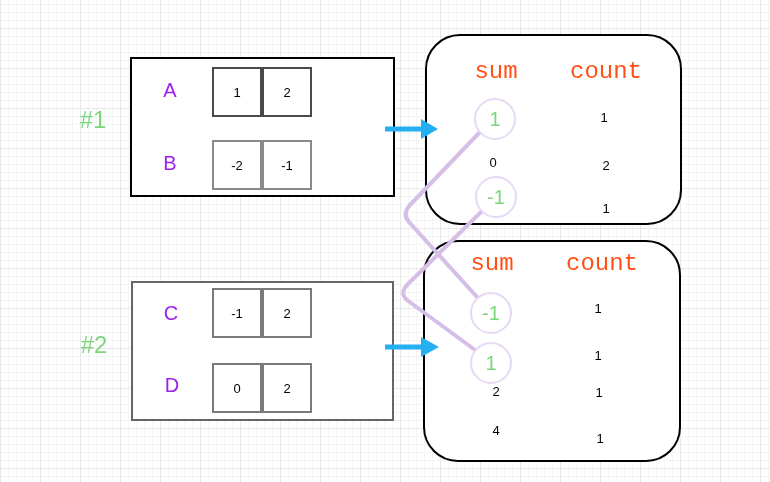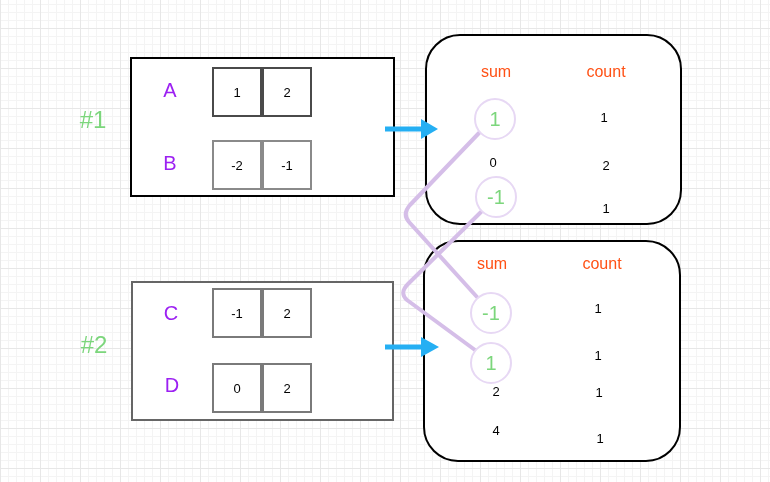--- a/index.html
+++ b/index.html
@@ -22,21 +22,21 @@
       linear-gradient(90deg, #f4f4f4 1px, transparent 1px);
     background-size:40px 40px, 40px 40px, 8px 8px, 8px 8px;
     background-position:0 28px, 0 0, 0 4px, 0 0;
   }
   .gbox{position:absolute; background:#fff; border:2px solid #000; z-index:1; box-sizing:border-box;}
   .mapbox{position:absolute; background:#fff; border:2px solid #000; border-radius:35px; z-index:1; box-sizing:border-box;}
   .cell{position:absolute; width:50px; height:50px; background:#fff; box-sizing:border-box;
         display:flex; align-items:center; justify-content:center; font-size:13px; z-index:2;}
   .t{position:absolute; transform:translate(-50%,-50%); white-space:nowrap; z-index:3; line-height:1;}
   .num{font-size:13px;}
-  .hdr{font-size:16px; color:var(--orange);}
+  .hdr{font-size:24px; color:var(--orange);font-family:Liberation Mono, monospace;}
   .letter{font-size:20px; color:var(--purple);}
   .glabel{font-size:24px; color:var(--green);}
   .gval{font-size:20px; color:var(--green);}
   .circle{position:absolute; width:42px; height:42px; border-radius:50%;
           border:2px solid var(--circle); background:#fff; box-sizing:border-box;
           display:flex; align-items:center; justify-content:center; z-index:6;}
   svg.overlay{position:absolute; left:0; top:0; z-index:5; pointer-events:none;}
 </style>
 </head>
 <body>

